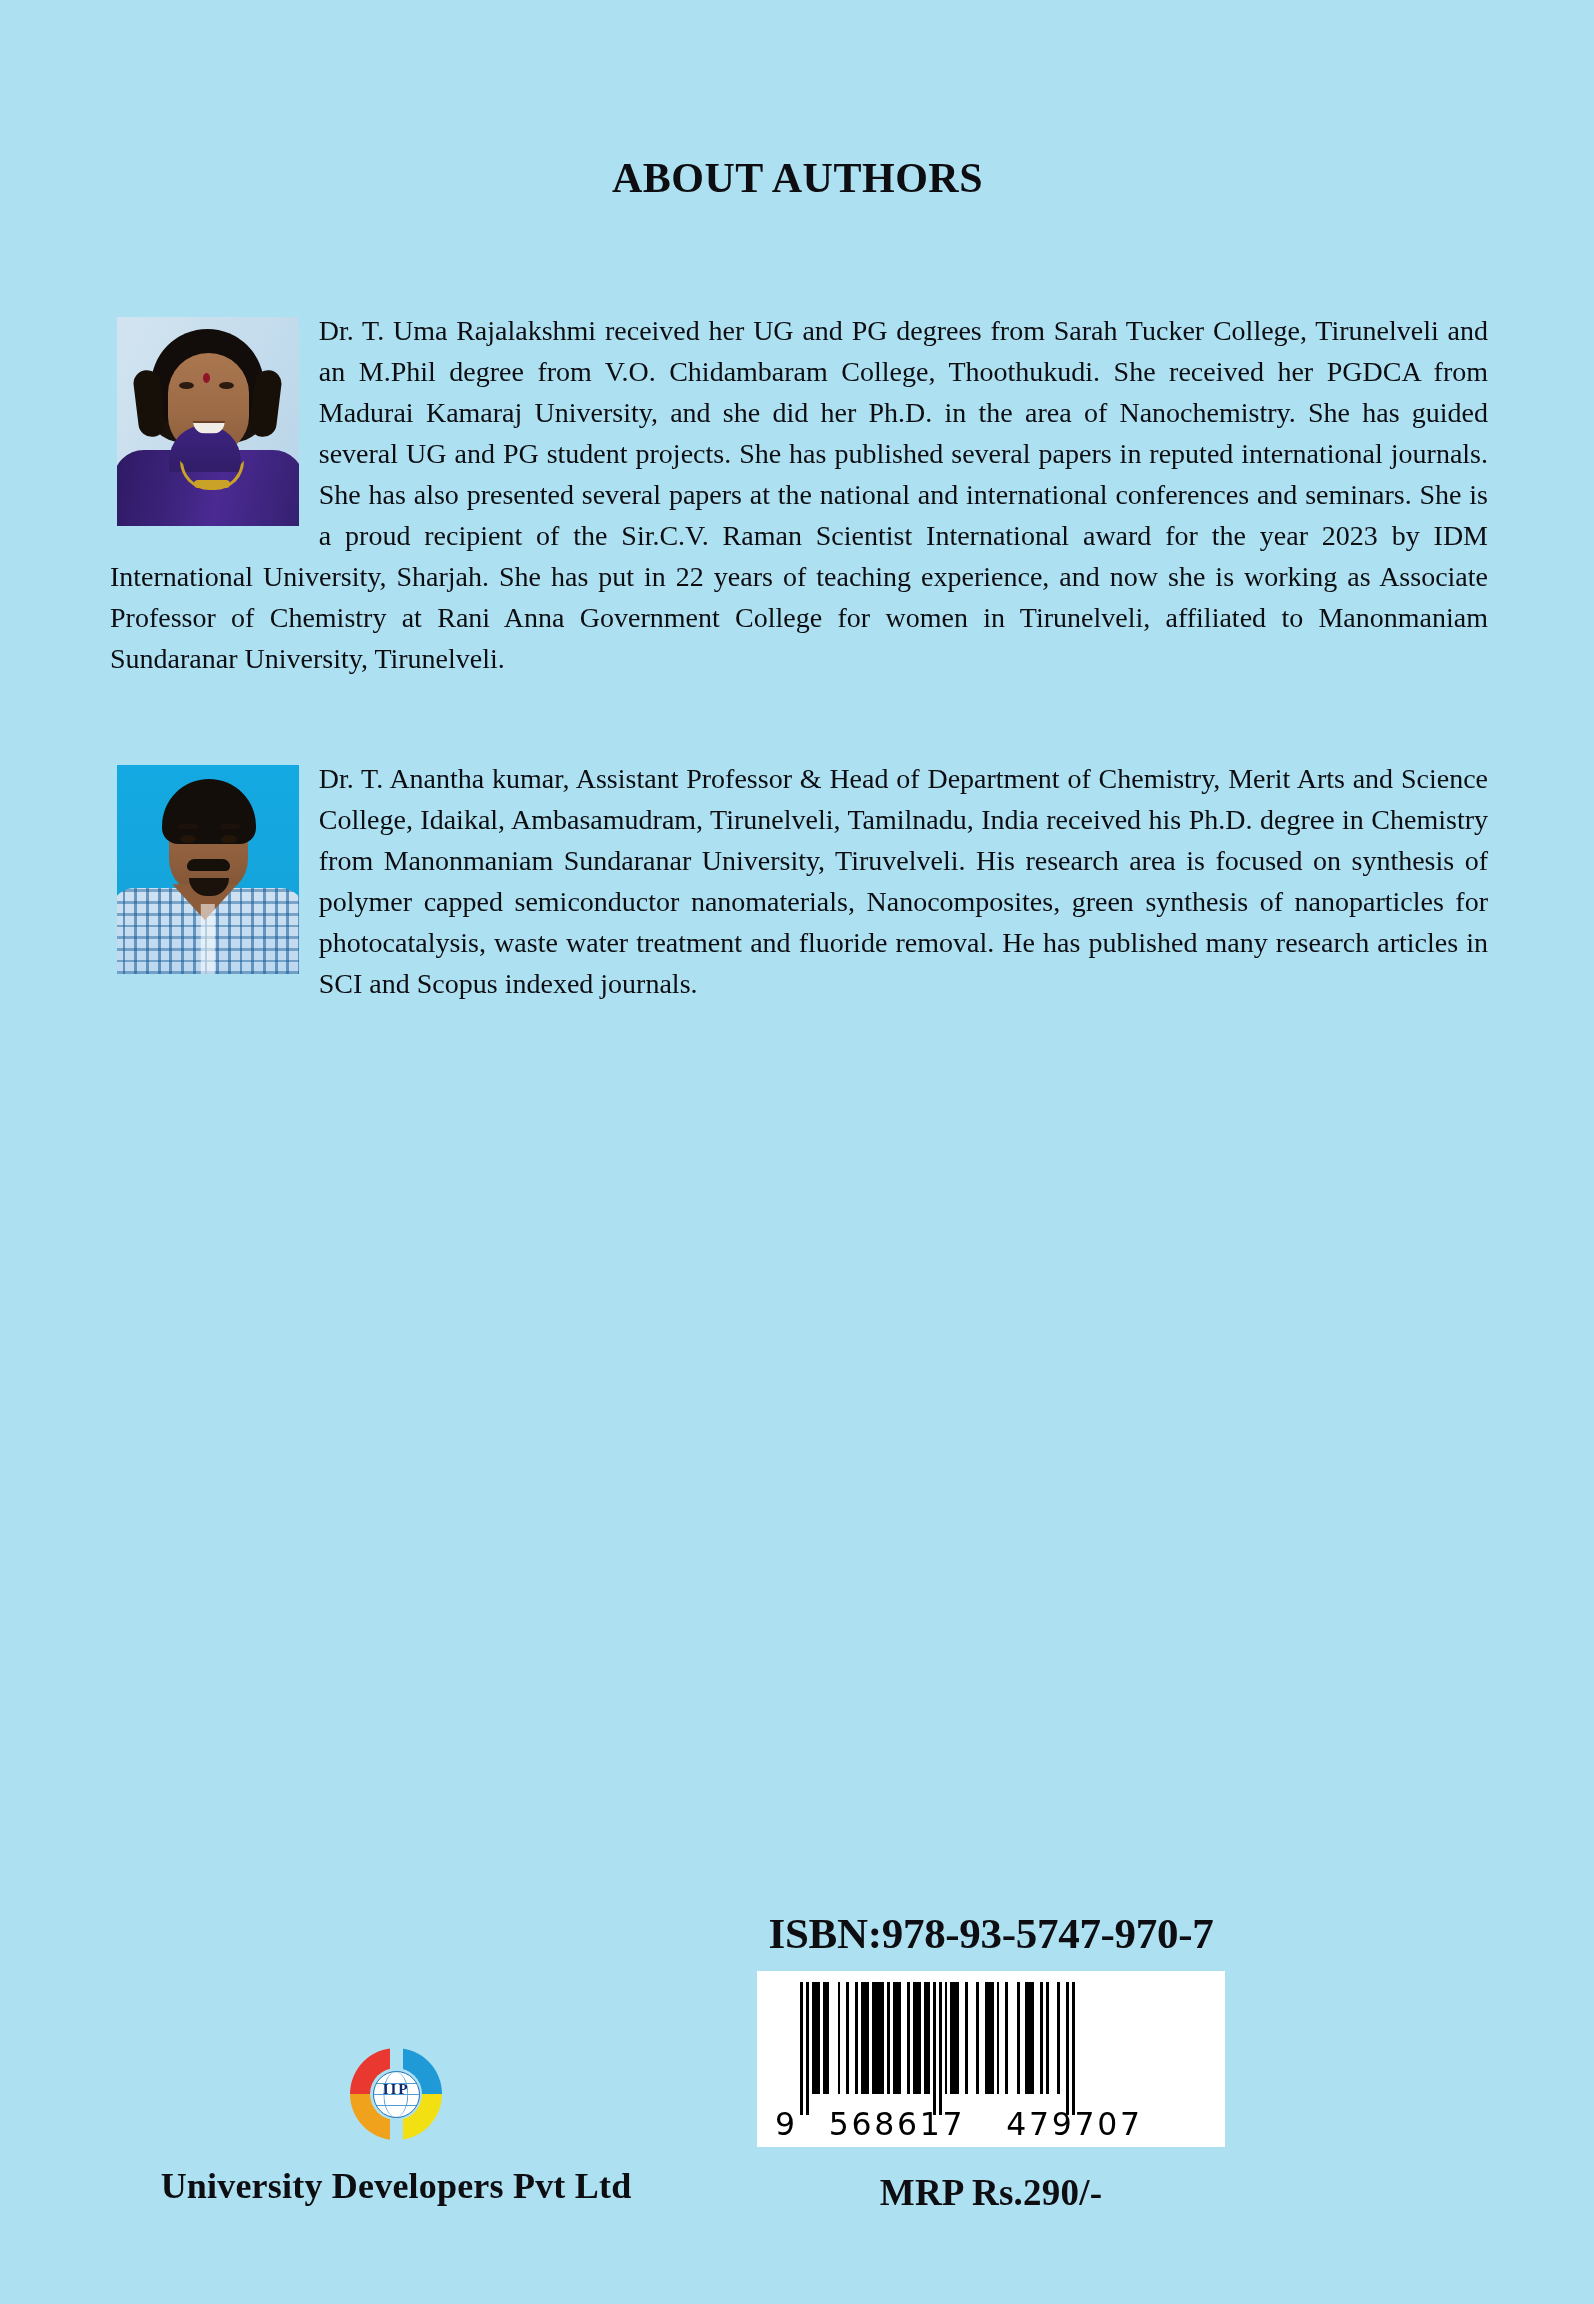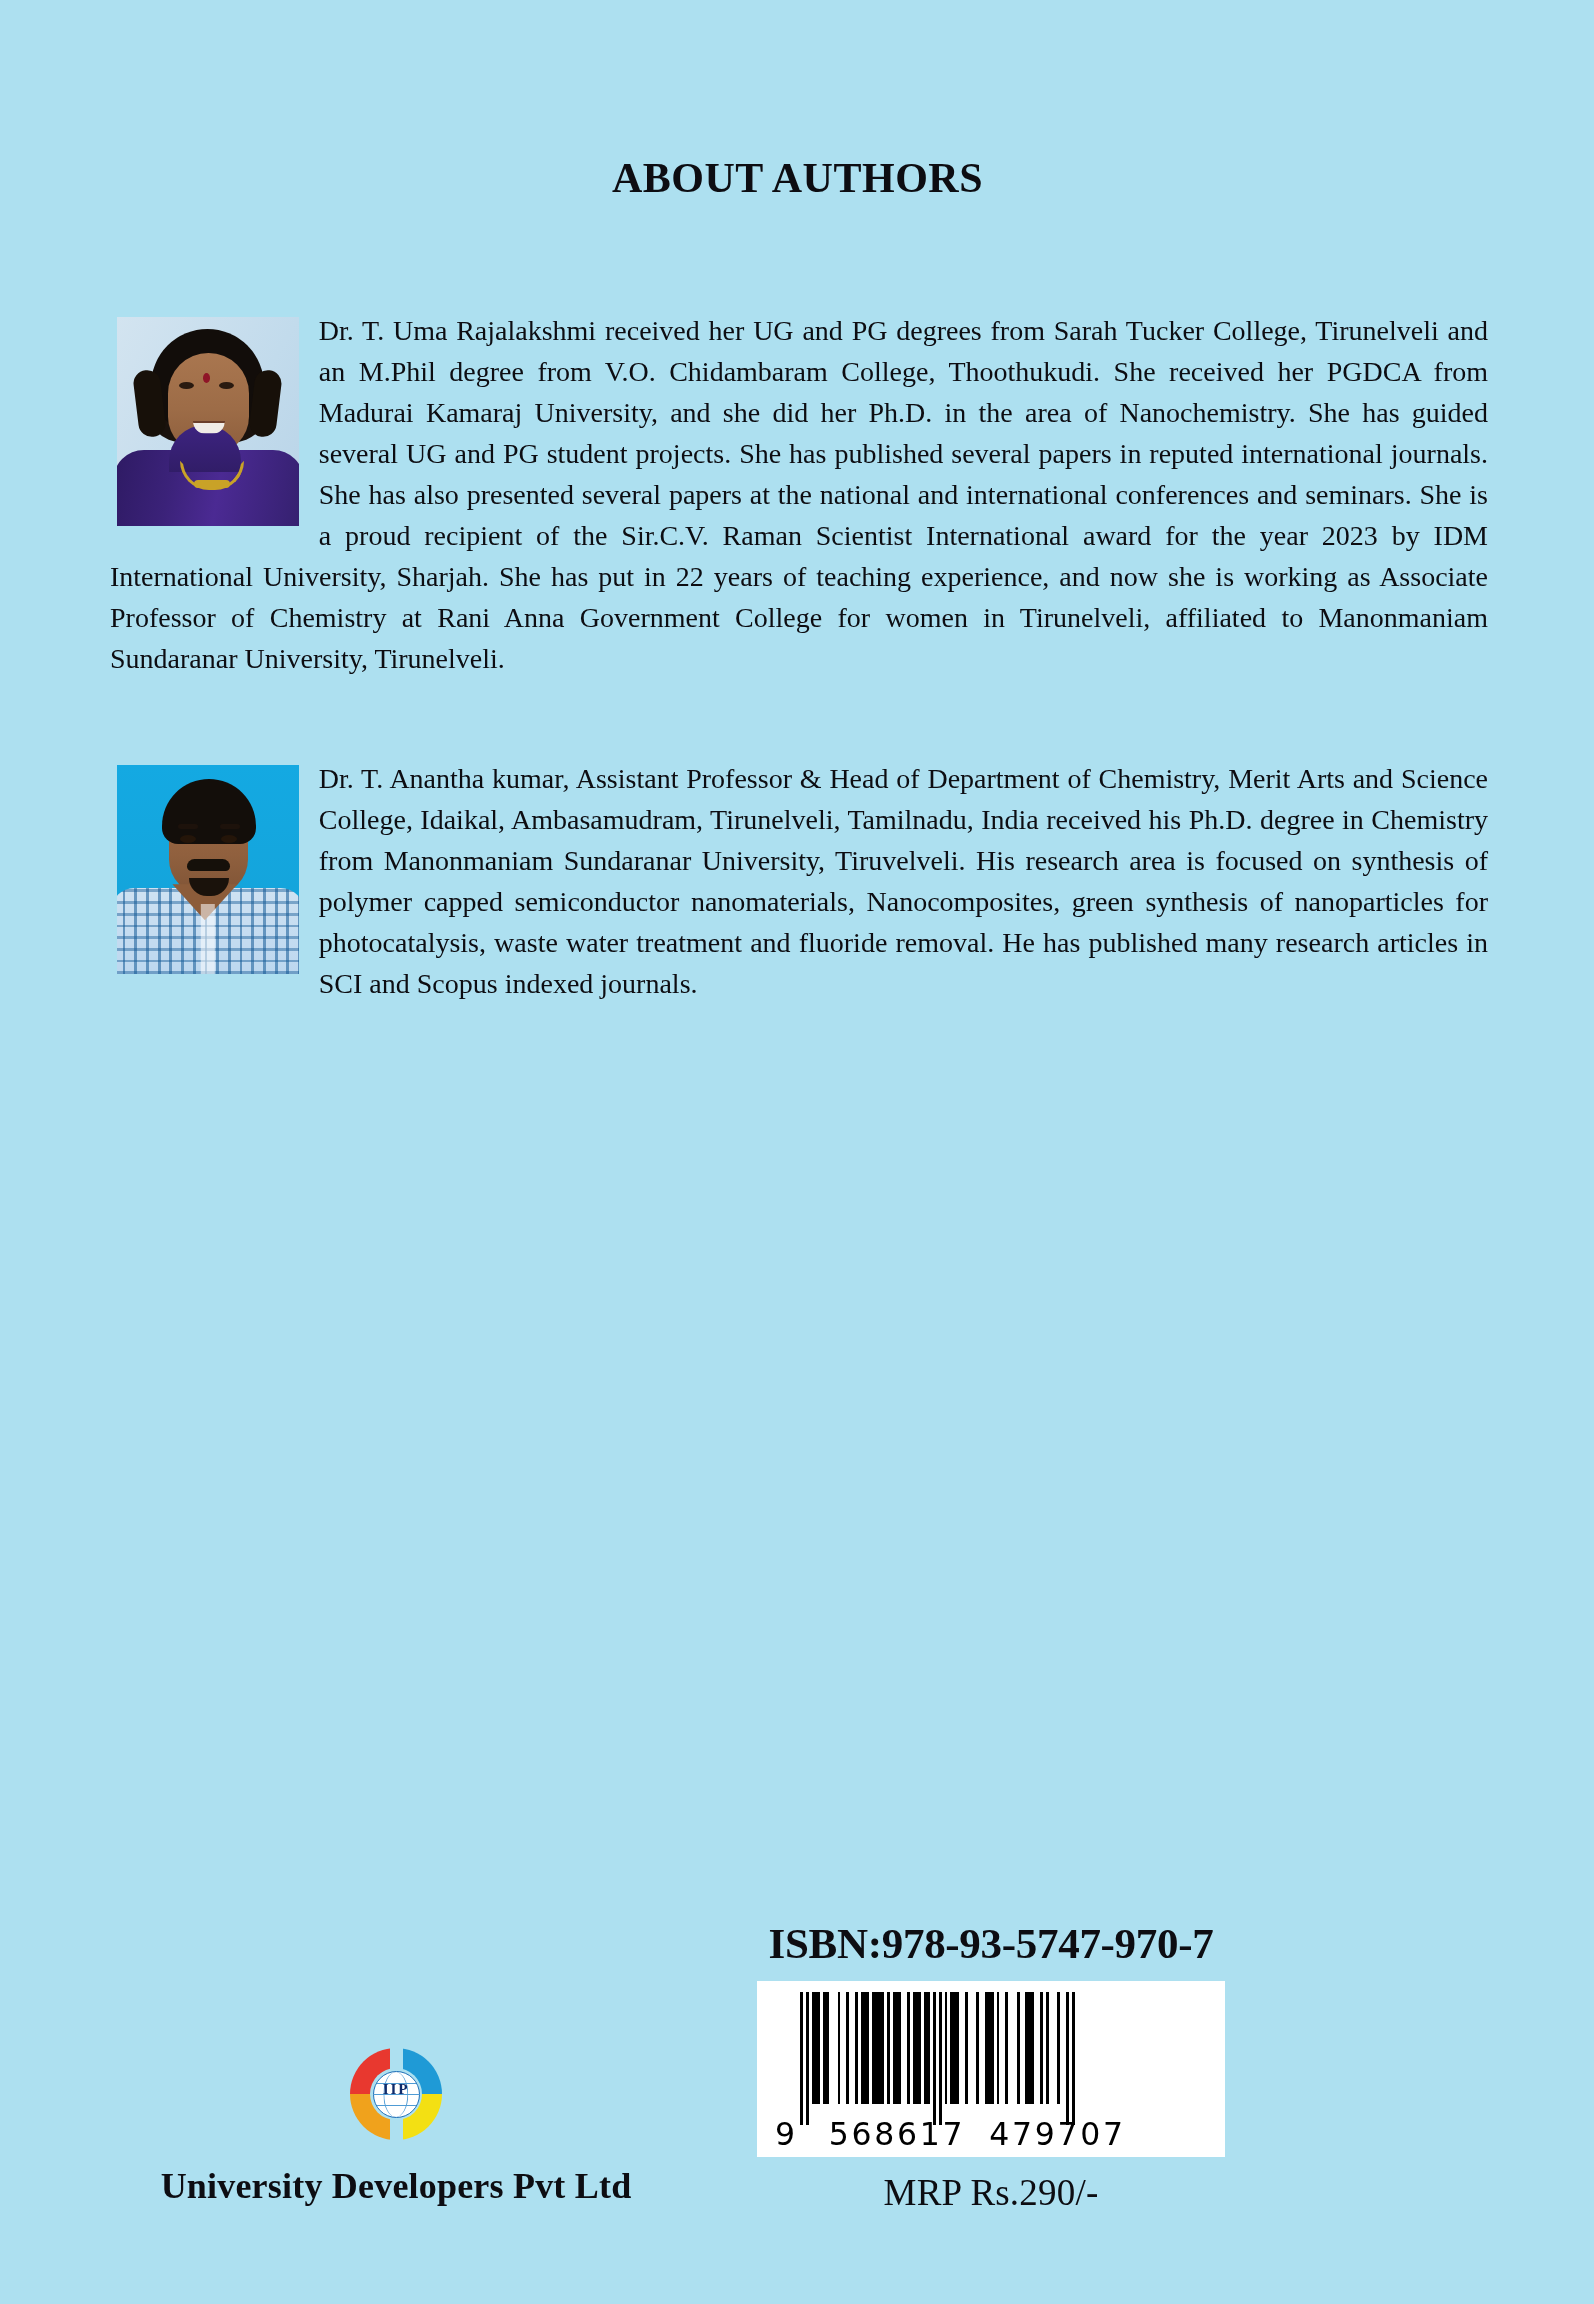--- a/index.html
+++ b/index.html
@@ -336,25 +336,25 @@
     height: 36px;
     font-family: "DejaVu Sans", sans-serif;
     font-size: 31.5px;
     color: #000;
     letter-spacing: 2.7px;
     display: flex;
     align-items: center;
   }
   .barcode-digits .d-lead { margin-left: 5.4px; }
   .barcode-digits .d-left { margin-left: 31px; }
-  .barcode-digits .d-right { margin-left: 24px; }
+  .barcode-digits .d-right { margin-left: 41px; }
   .mrp {
     font-size: 37px;
-    font-weight: normal;
-    margin-top: 14px;
+    font-weight: bold;
+    margin-top: 24px;
     letter-spacing: 0.2px;
   }
 </style>
 </head>
 <body>
 
 <div class="page">
 
   <h1 class="page-title">ABOUT AUTHORS</h1>
 

